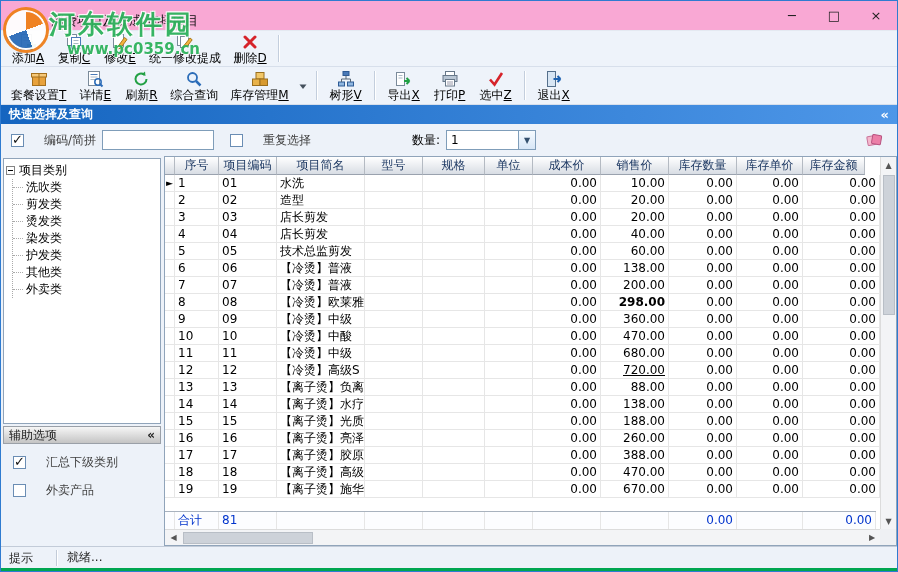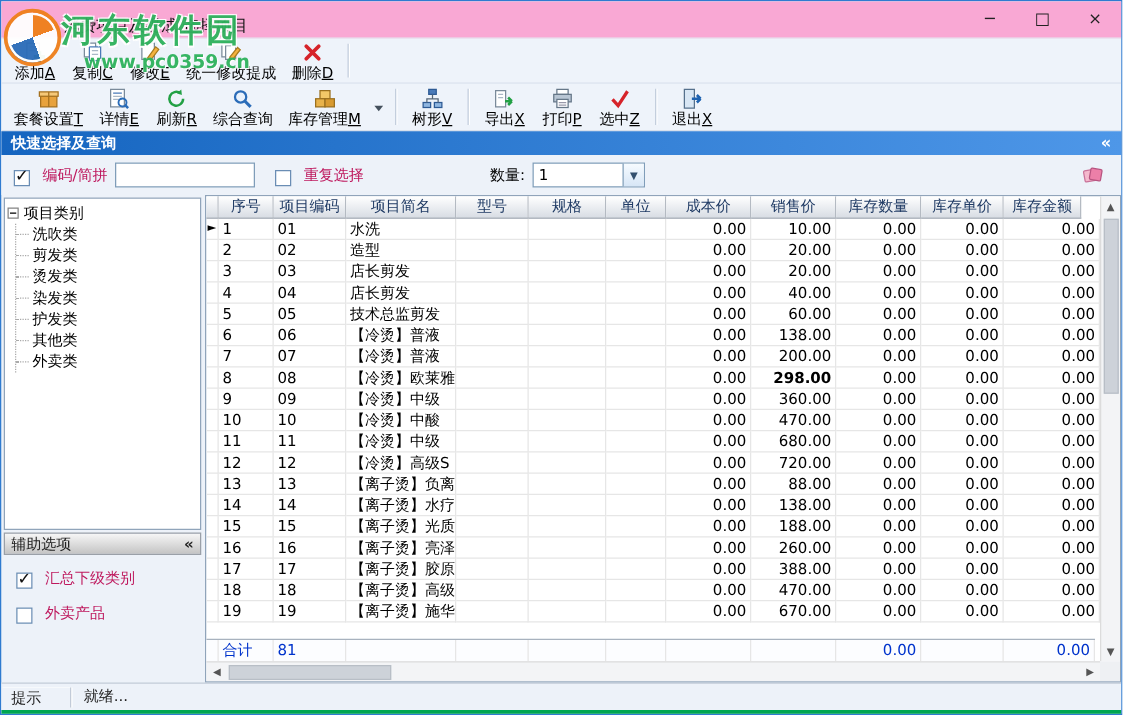--- a/index.html
+++ b/index.html
@@ -22,21 +22,21 @@
   .tb-ic{height:18px;display:flex;align-items:center;justify-content:center}
   .tb-lb{font-size:12px;color:#000;line-height:13px;white-space:nowrap}
   .tb-sep{width:0;border-left:1px solid #c3cedd;border-right:1px solid #ffffff;margin:3px 5px}
 
   
   .quickbar{height:19px;background:linear-gradient(90deg,#1565c0,#4e97e8);color:#fff;display:flex;align-items:center;padding:0 8px;font-weight:bold}
   .qb-chevron{margin-left:auto;font-size:13px;font-weight:bold;cursor:default}
 
   
   .filterbar{height:32px;display:flex;align-items:center;gap:6px;padding:0 10px;background:#edf2f9}
-  .cb-row{display:inline-flex;align-items:flex-end;gap:10px;color:#be185d}
+  .cb-row{display:inline-flex;align-items:center;gap:20px;color:#404040}
   .cb{width:13px;height:13px;border:1px solid #6a8db4;background:#fff;position:relative;display:inline-block;flex:none}
   .cb.checked::after{content:"✓";position:absolute;left:0px;top:-3px;font-size:13px;font-weight:bold;color:#111}
   .filter-input{width:112px;height:20px;border:1px solid #7f9db9;background:#fff;font-size:12px;padding:0 3px;font-family:inherit}
   .qty-label{margin-left:95px}
   .combo{width:90px;height:20px;border:1px solid #7f9db9;background:#fff;display:inline-flex;align-items:stretch}
   .combo-val{flex:1;padding:2px 0 0 4px;font-size:12px}
   .combo-btn{width:17px;background:linear-gradient(#f6fbff,#d7e6f6);border-left:1px solid #7f9db9;display:flex;align-items:center;justify-content:center}
   .combo-btn::before{content:"▼";font-size:8px;color:#33506e}
   .bookmark{margin-left:auto;margin-right:4px;display:flex;align-items:center}
 
@@ -529,21 +529,21 @@
           </div>
           <div class="g-row">
             <div class="g-cell ind" style="width: 10px;"></div>
             <div class="g-cell" style="width: 44px;">12</div>
             <div class="g-cell" style="width: 58px;">12</div>
             <div class="g-cell" style="width: 88px;">【冷烫】高级S</div>
             <div class="g-cell" style="width: 58px;"></div>
             <div class="g-cell" style="width: 62px;"></div>
             <div class="g-cell" style="width: 48px;"></div>
             <div class="g-cell num" style="width: 68px;">0.00</div>
-            <div class="g-cell num" style="width: 68px;">720.00</div>
+            <div class="g-cell num" style="width: 68px; text-decoration: underline;">720.00</div>
             <div class="g-cell num" style="width: 68px;">0.00</div>
             <div class="g-cell num" style="width: 66px;">0.00</div>
             <div class="g-cell num" style="flex: 1 1 0%; min-width: 0px;">0.00</div>
           </div>
           <div class="g-row">
             <div class="g-cell ind" style="width: 10px;"></div>
             <div class="g-cell" style="width: 44px;">13</div>
             <div class="g-cell" style="width: 58px;">13</div>
             <div class="g-cell" style="width: 88px;">【离子烫】负离</div>
             <div class="g-cell" style="width: 58px;"></div>

